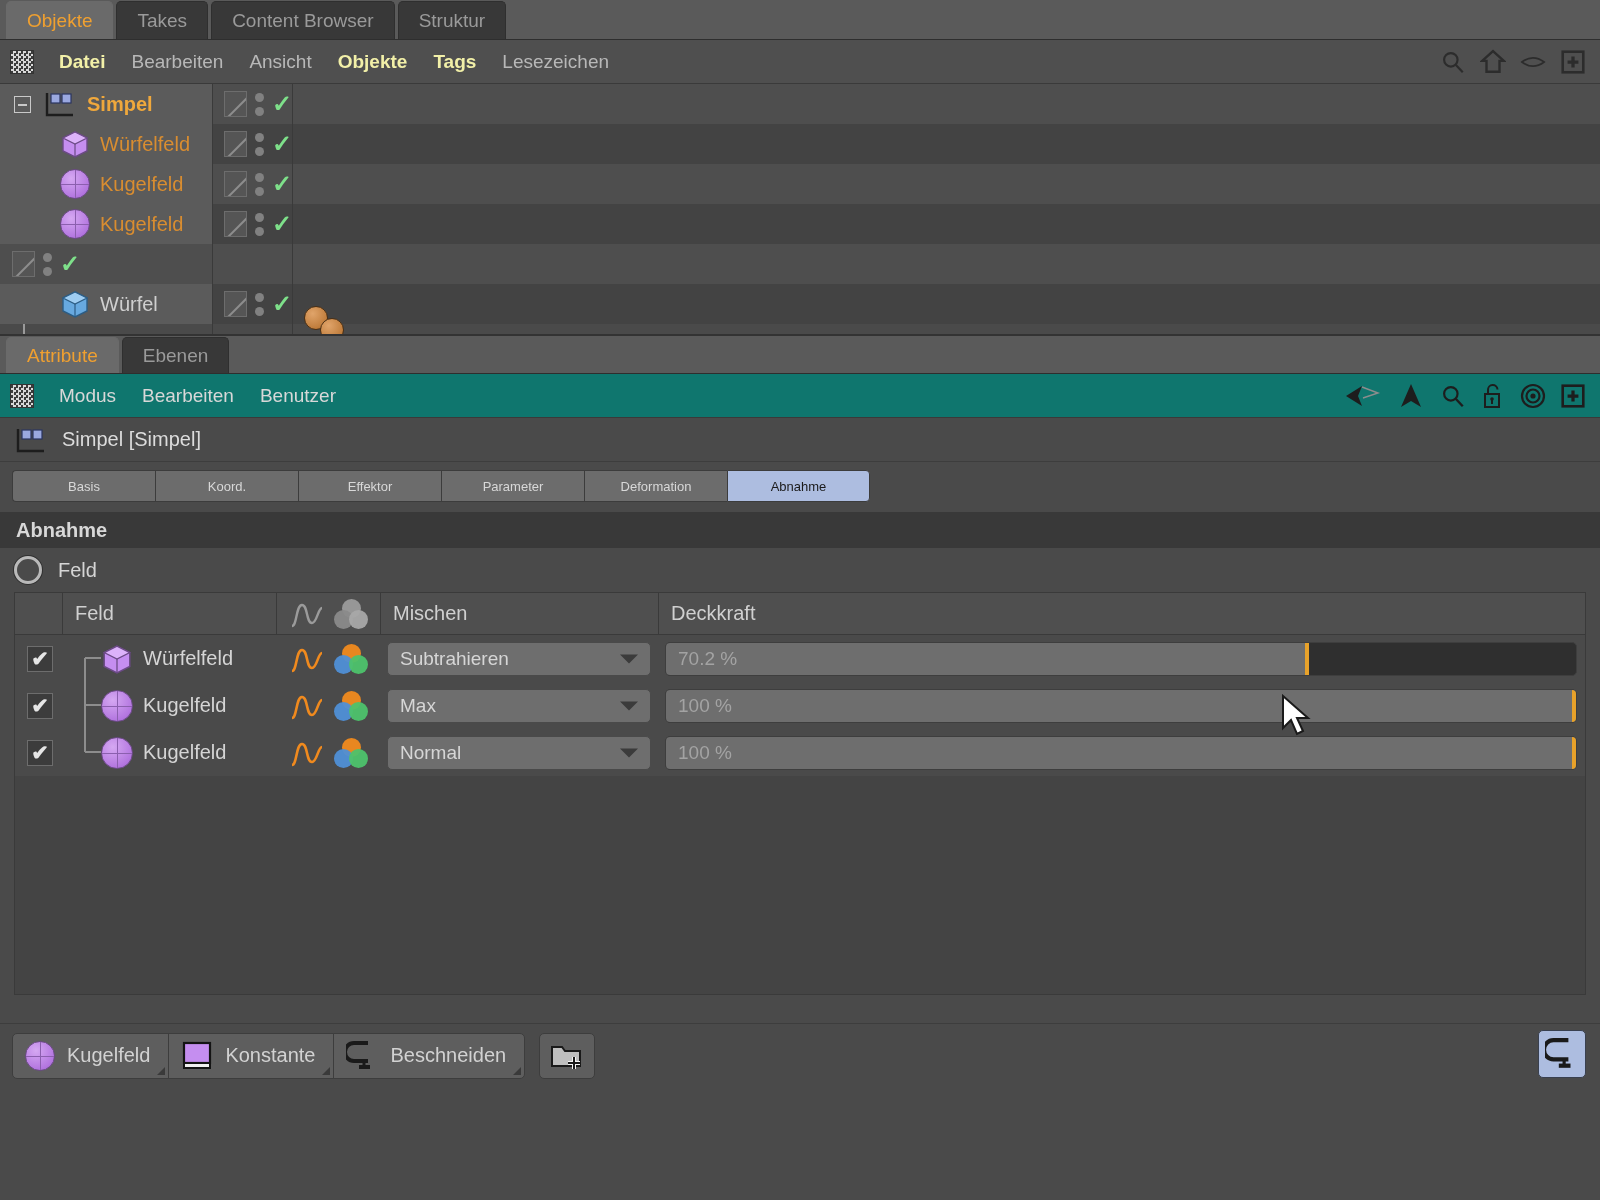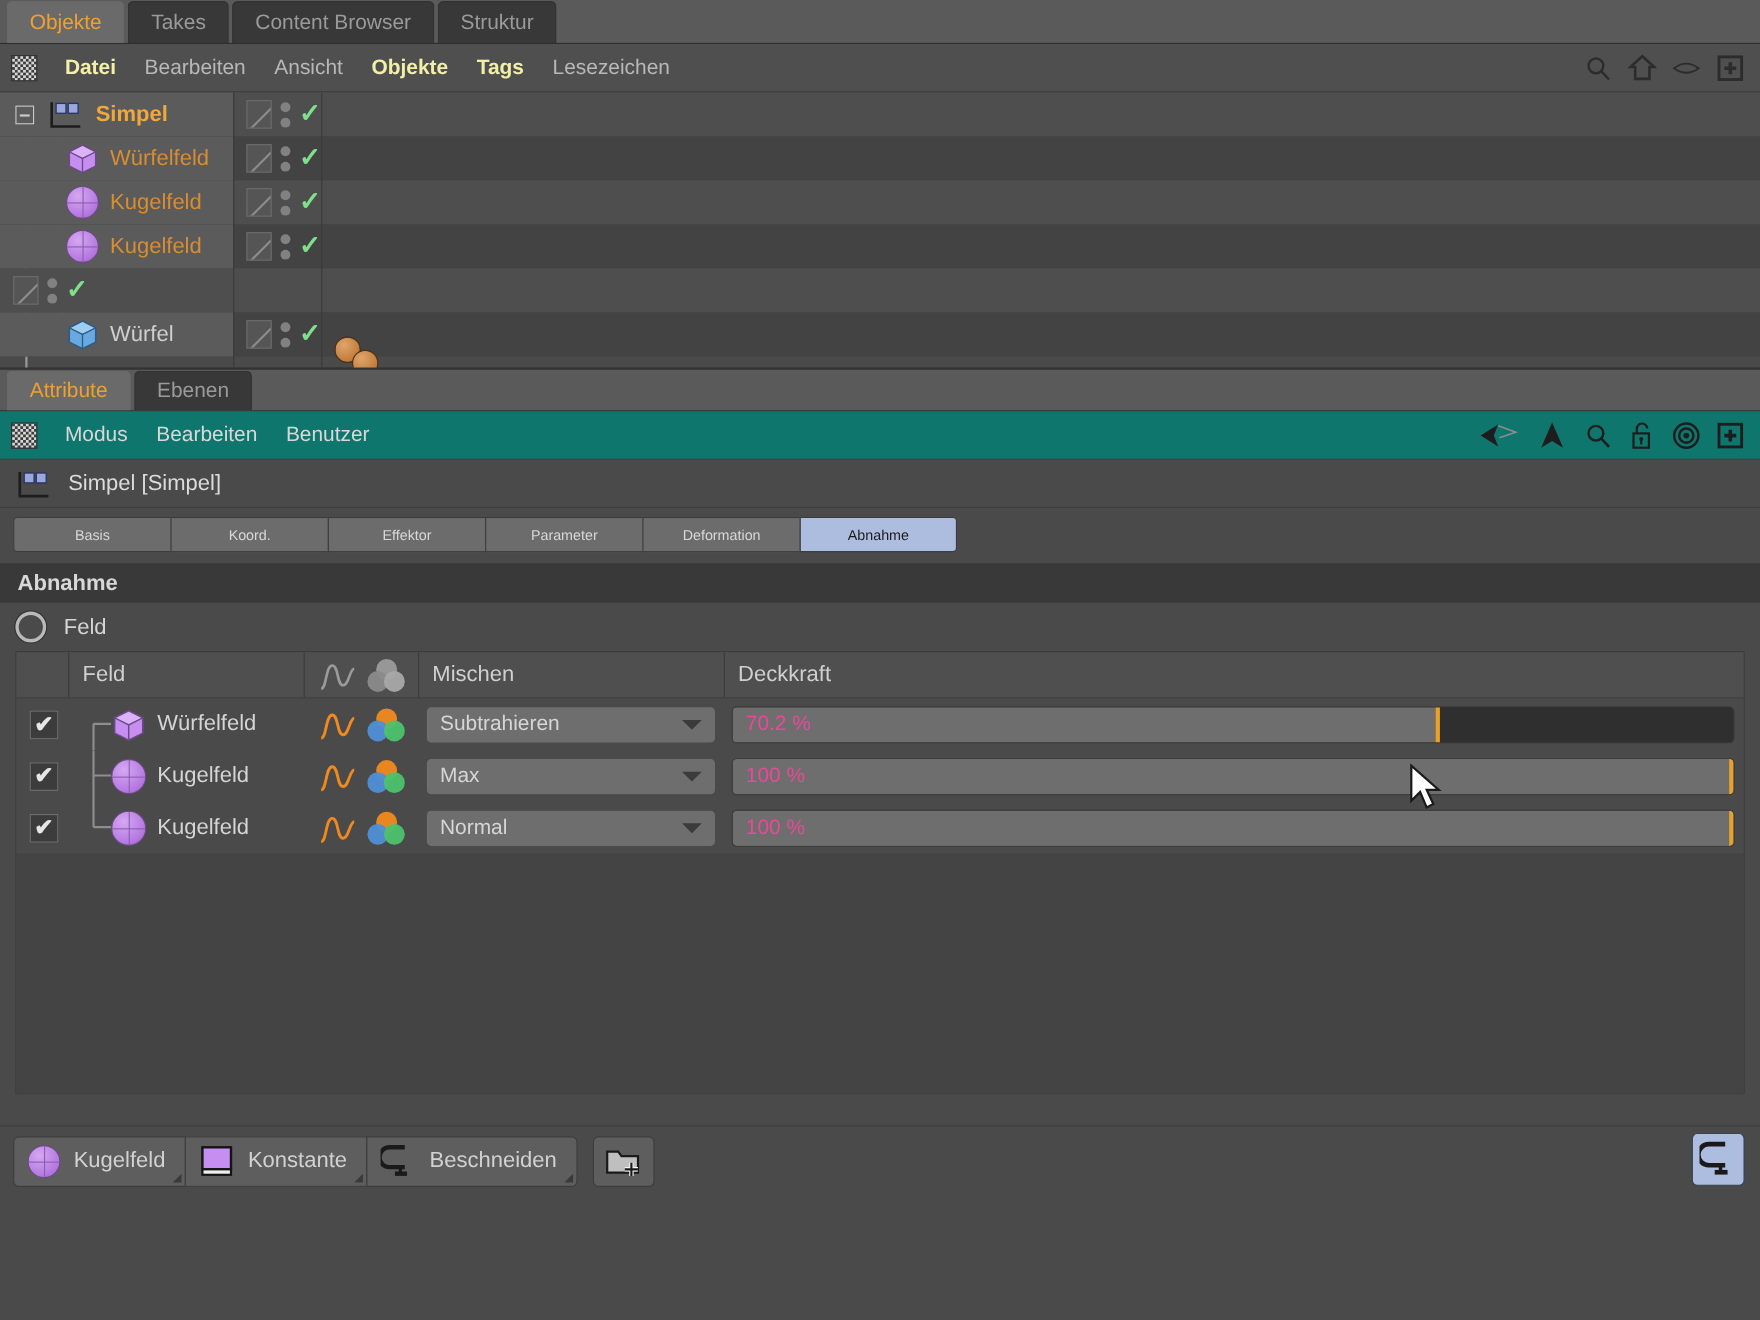--- a/index.html
+++ b/index.html
@@ -149,21 +149,21 @@
     border-top:9px solid #3b3b3b;
   }
 
   .slider {
     position:relative; height:34px; flex:1; margin:0 8px 0 6px;
     background:#2f2f2f; border:1px solid #3e3e3e; border-radius:5px; overflow:hidden;
     display:flex; align-items:center;
   }
   .slider .fill { position:absolute; left:0; top:0; bottom:0; background:#6e6e6e; }
   .slider .tick { position:absolute; top:0; bottom:0; width:4px; background:#e8a22a; }
-  .slider .val { position:relative; padding-left:12px; font-size:19px; color:#ec4899; z-index:2;}
+  .slider .val { position:relative; padding-left:12px; font-size:19px; color:#a3a3a3; z-index:2;}
 
   .empty-area { background:#444444; }
 
   
   .botbar { height:64px; background:#4a4a4a; display:flex; align-items:center; padding:0 12px; gap:6px; border-top:1px solid #3d3d3d;}
   .btn {
     height:46px; display:flex; align-items:center; gap:12px; padding:0 18px 0 12px;
     background:#5e5e5e; border:1px solid #3d3d3d; color:#d2d2d2; font-size:20px;
     position:relative;
   }

